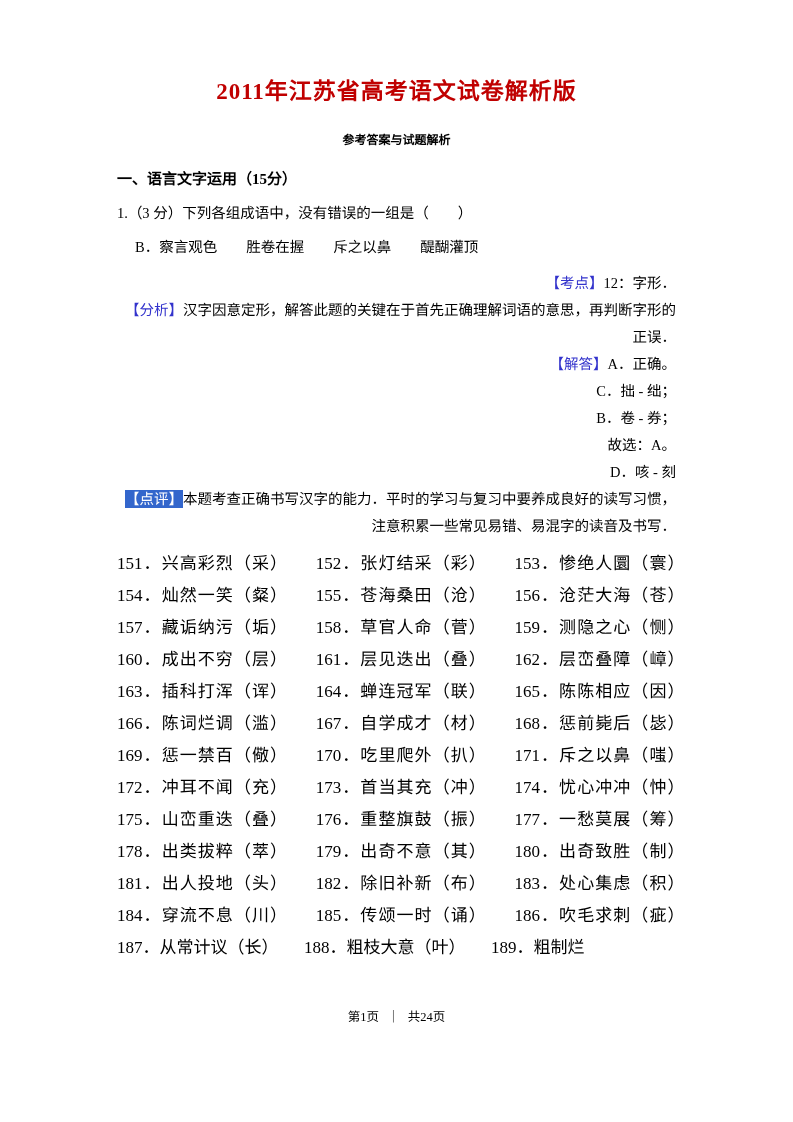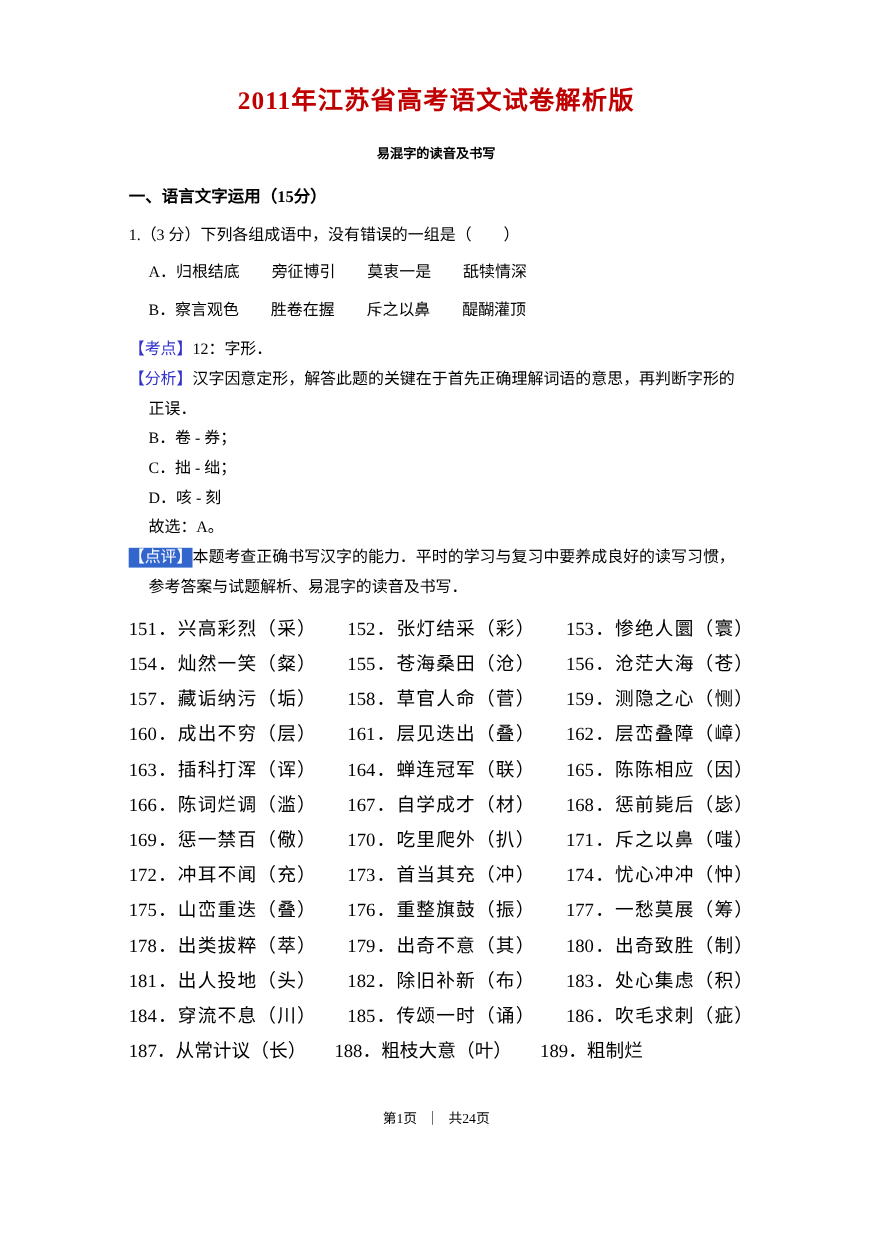--- a/index.html
+++ b/index.html
@@ -12,21 +12,21 @@
   }
   .page { padding:72px 117px 0 117px; }
   .title {
     font-size:23px; font-weight:bold; text-align:center;
     color:var(--title-red, #c00000); letter-spacing:1px;
   }
   .subtitle { font-size:12px; font-weight:bold; text-align:center; margin-top:24px; }
   .section-heading { font-size:15px; font-weight:bold; margin-top:19px; }
   .stem { font-size:14.5px; line-height:34px; margin-top:8px; }
   .options p { font-size:14.5px; line-height:34px; padding-left:18px; }
-  .analysis { margin-top:6px; font-size:14.5px; line-height:27px; }
+  .analysis { margin-top:6px; font-size:14.5px; line-height:27px;text-align:right; }
   .analysis p.tagged { padding-left:18px; text-indent:-18px; }
   .analysis p.plain { padding-left:18px; }
   .tag { color:var(--tag-blue, #3333cc); }
   .tag-highlight {
     background:var(--highlight-bg, #3366cc); color:#ffffff;
     padding:1px 0;
   }
   .word-list { margin-top:8px; font-size:17px; line-height:32px; text-align:justify; }
   .footer {
     position:absolute; top:1006px; left:0; width:100%;
@@ -34,44 +34,44 @@
   }
   .footer .sep { margin:0 8px; }
 </style>
 </head>
 <body>
 
 <div class="page">
 
   <h1 class="title">2011年江苏省高考语文试卷解析版</h1>
 
-  <h2 class="subtitle">易混字的读音及书写</h2>
+  <h2 class="subtitle">参考答案与试题解析</h2>
 
   <h3 class="section-heading">一、语言文字运用（15分）</h3>
 
   <p class="stem">1.（3 分）下列各组成语中，没有错误的一组是（　　）</p>
 
   <div class="options">
-    <p>A．归根结底　　旁征博引　　莫衷一是　　舐犊情深</p>
     <p>B．察言观色　　胜卷在握　　斥之以鼻　　醍醐灌顶</p>
   </div>
 
   <div class="analysis">
 
     <p class="tagged"><span class="tag">【考点】</span><span>12：字形．</span></p>
 
     <p class="tagged"><span class="tag">【分析】</span><span>汉字因意定形，解答此题的关键在于首先正确理解词语的意思，再判断字形的正误．</span></p>
 
+    <p class="tagged"><span class="tag">【解答】</span><span>A．正确。</span></p>
 
+    <p class="plain">C．拙 - 绌；</p>
     <p class="plain">B．卷 - 券；</p>
-    <p class="plain">C．拙 - 绌；</p>
+    <p class="plain">故选：A。</p>
     <p class="plain">D．咳 - 刻</p>
-    <p class="plain">故选：A。</p>
 
-    <p class="tagged"><span class="tag tag-highlight">【点评】</span><span>本题考查正确书写汉字的能力．平时的学习与复习中要养成良好的读写习惯，参考答案与试题解析、易混字的读音及书写．</span></p>
+    <p class="tagged"><span class="tag tag-highlight">【点评】</span><span>本题考查正确书写汉字的能力．平时的学习与复习中要养成良好的读写习惯，注意积累一些常见易错、易混字的读音及书写．</span></p>
 
   </div>
 
   <p class="word-list">151．兴高彩烈（采）　　152．张灯结采（彩）　　153．惨绝人圜（寰）　　154．灿然一笑（粲）　　155．苍海桑田（沧）　　156．沧茫大海（苍）　　157．藏诟纳污（垢）　　158．草官人命（菅）　　159．测隐之心（恻）　　160．成出不穷（层）　　161．层见迭出（叠）　　162．层峦叠障（嶂）　　163．插科打浑（诨）　　164．蝉连冠军（联）　　165．陈陈相应（因）　　166．陈词烂调（滥）　　167．自学成才（材）　　168．惩前毙后（毖）　　169．惩一禁百（儆）　　170．吃里爬外（扒）　　171．斥之以鼻（嗤）　　172．冲耳不闻（充）　　173．首当其充（冲）　　174．忧心冲冲（忡）　　175．山峦重迭（叠）　　176．重整旗鼓（振）　　177．一愁莫展（筹）　　178．出类拔粹（萃）　　179．出奇不意（其）　　180．出奇致胜（制）　　181．出人投地（头）　　182．除旧补新（布）　　183．处心集虑（积）　　184．穿流不息（川）　　185．传颂一时（诵）　　186．吹毛求刺（疵）　　187．从常计议（长）　　188．粗枝大意（叶）　　189．粗制烂</p>
 
 </div>
 
 <div class="footer">
   <span>第1页</span><span class="sep">｜</span><span>共24页</span>
 </div>

